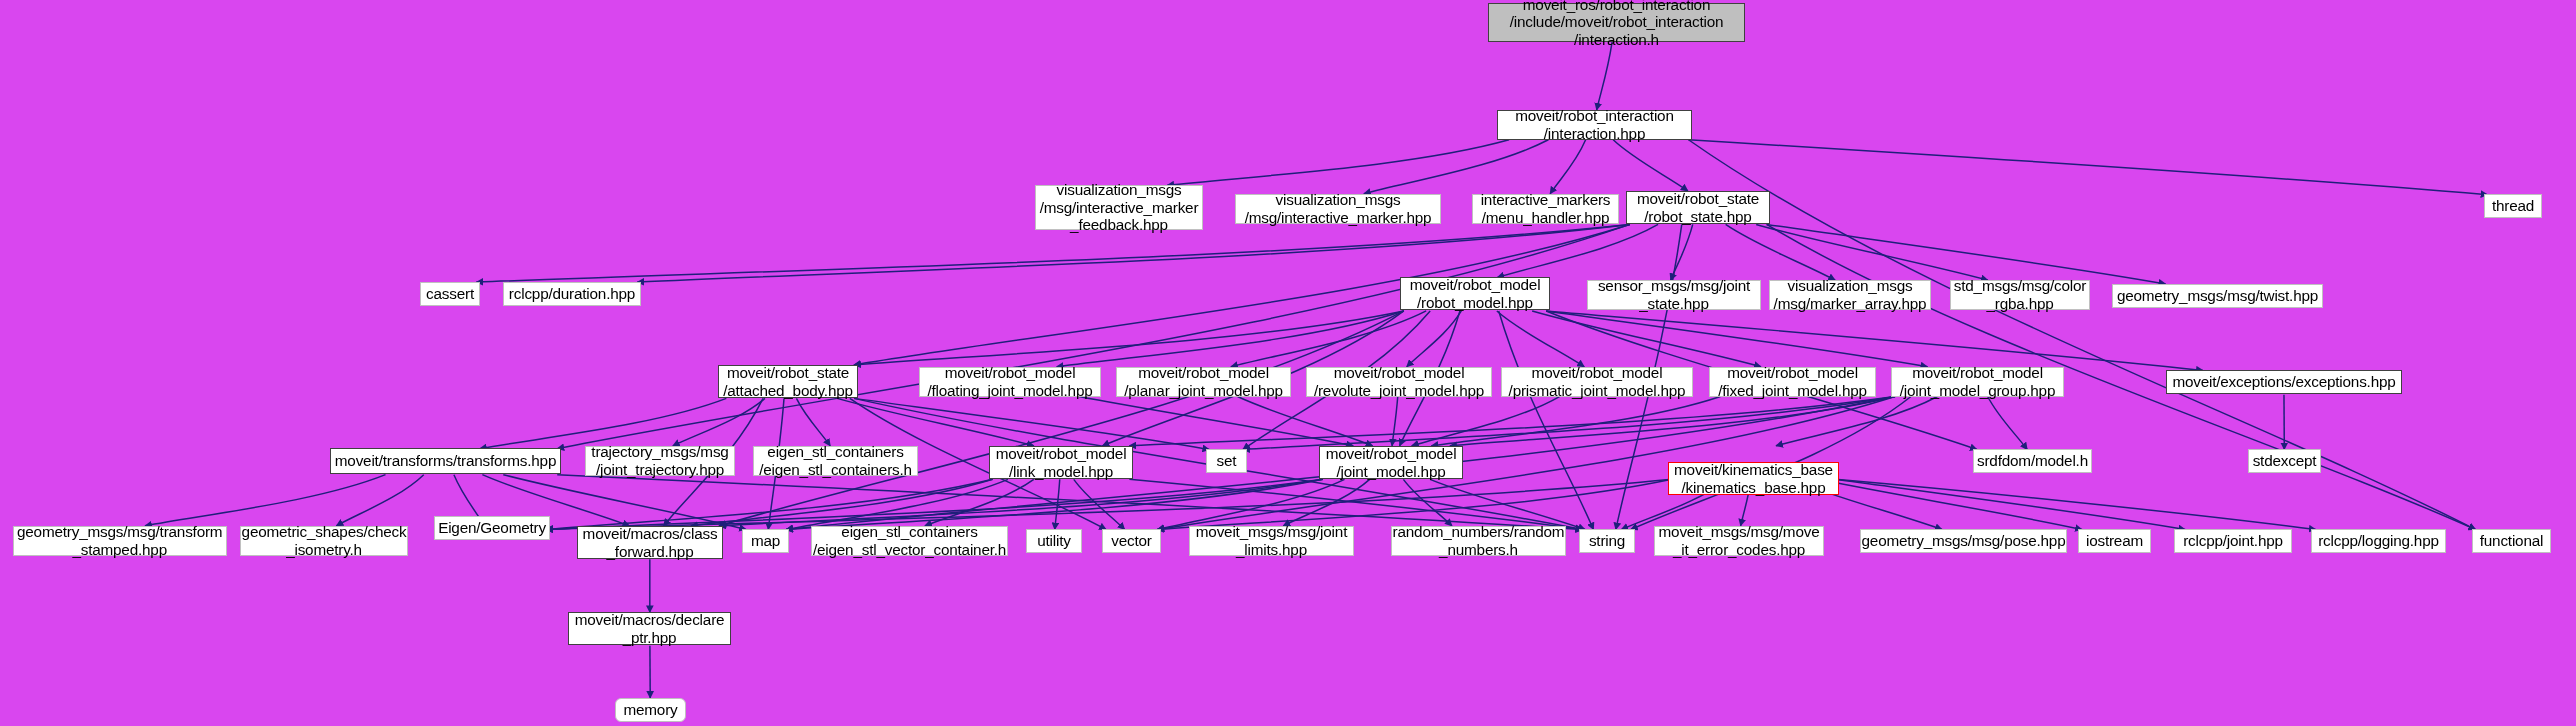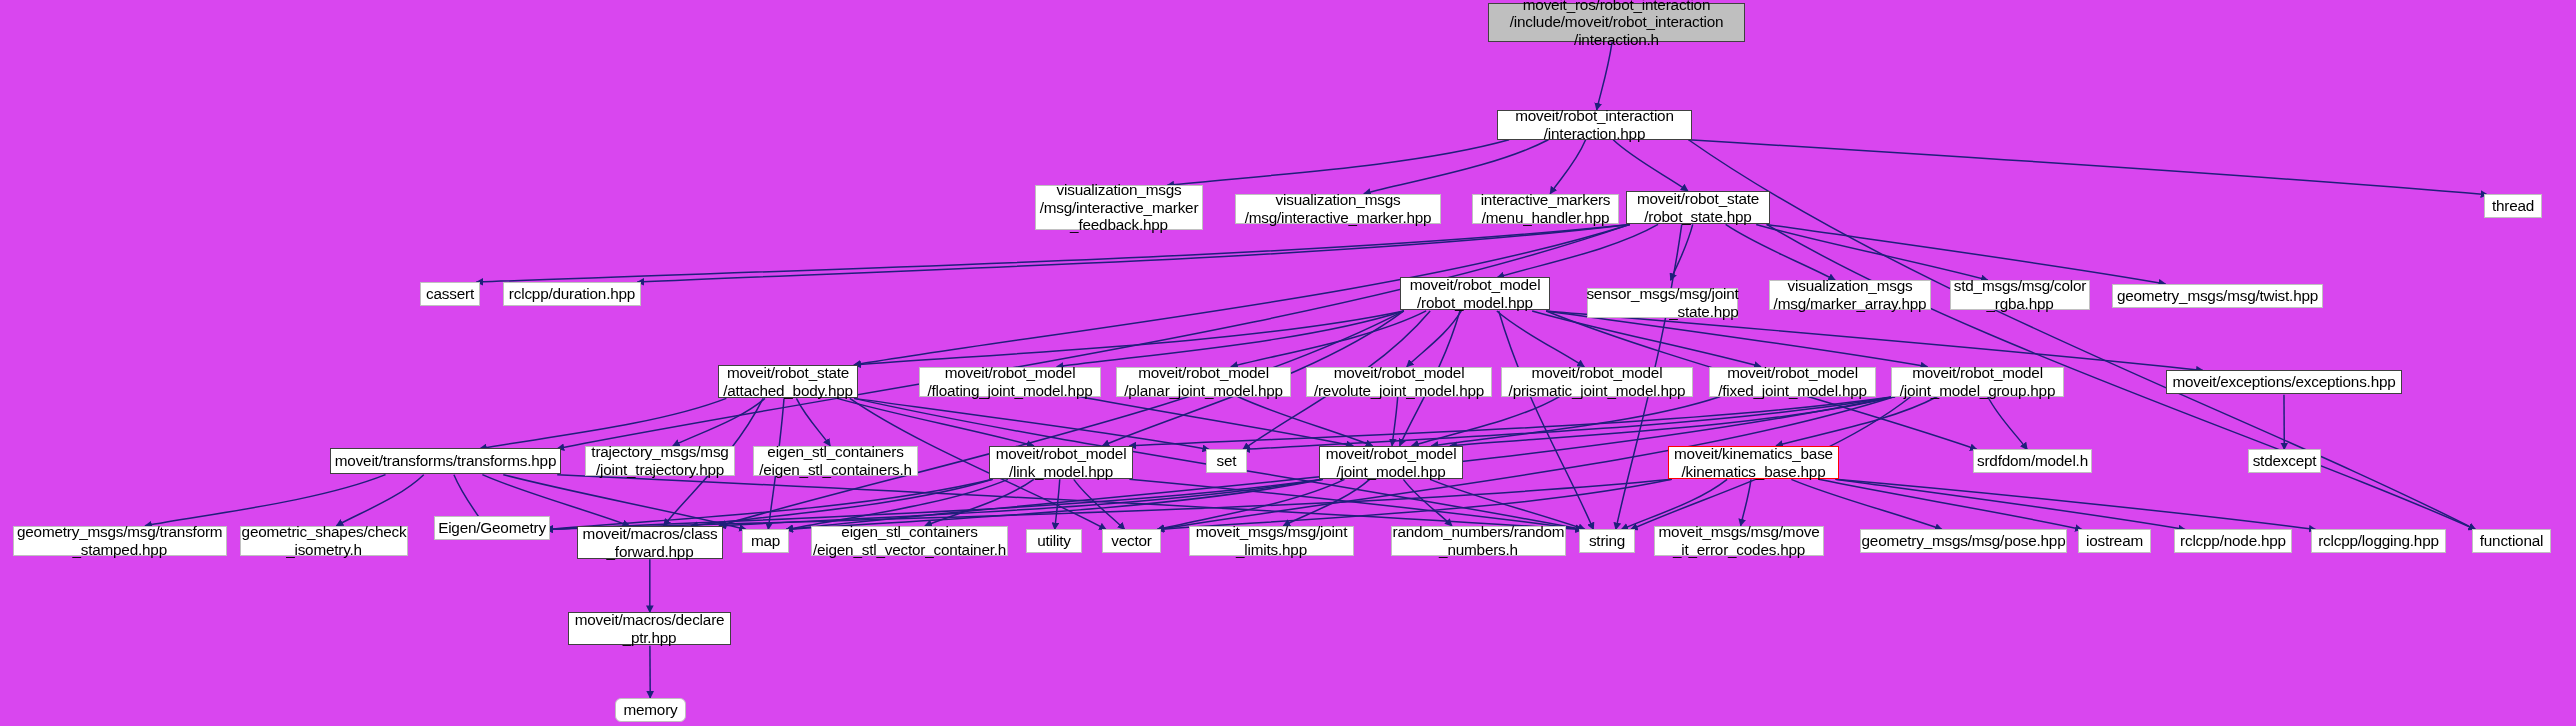--- a/index.html
+++ b/index.html
@@ -42,20 +42,21 @@
   }
   .node.strong {
     border: 1.9px solid #404040;
   }
   .node.root {
     border: 1.9px solid #404040;
     background: #bfbfbf;
   }
   .node.highlight {
     border: 1.9px solid #ff0000;
+    margin-top: 16px;
   }
 </style>
 </head>
 <body>
 
 <div id="graph-root">
   <svg id="edge-layer" viewBox="0 0 2769 781" width="2576" height="727" xmlns="http://www.w3.org/2000/svg">
     <defs>
       <marker id="arrow" viewBox="0 0 10 10" refX="9" refY="5" markerWidth="5.2" markerHeight="5.2" orient="auto-start-reverse">
         <path d="M 0 0 L 10 5 L 0 10 z" fill="#1f1f7a"></path>
@@ -162,21 +163,21 @@
 /msg/interactive_marker.hpp</div>
       <div class="node" style="left: 1472px; top: 194px; width: 147px; height: 30px;">interactive_markers
 /menu_handler.hpp</div>
       <div class="node strong" style="left: 1626px; top: 191px; width: 144px; height: 33px;">moveit/robot_state
 /robot_state.hpp</div>
       <div class="node" style="left: 2484px; top: 194px; width: 58px; height: 24px;">thread</div>
       <div class="node" style="left: 420px; top: 282px; width: 60px; height: 24px;">cassert</div>
       <div class="node" style="left: 503px; top: 282px; width: 138px; height: 24px;">rclcpp/duration.hpp</div>
       <div class="node strong" style="left: 1400px; top: 277px; width: 150px; height: 33px;">moveit/robot_model
 /robot_model.hpp</div>
-      <div class="node" style="left: 1587px; top: 288px; width: 151px; height: 30px; text-align: right;">sensor_msgs/msg/joint
+      <div class="node" style="left: 1587px; top: 280px; width: 174px; height: 30px;">sensor_msgs/msg/joint
 _state.hpp</div>
       <div class="node" style="left: 1769px; top: 280px; width: 162px; height: 30px;">visualization_msgs
 /msg/marker_array.hpp</div>
       <div class="node" style="left: 1950px; top: 280px; width: 140px; height: 30px;">std_msgs/msg/color
 _rgba.hpp</div>
       <div class="node" style="left: 2112px; top: 284px; width: 211px; height: 24px;">geometry_msgs/msg/twist.hpp</div>
       <div class="node strong" style="left: 718px; top: 365px; width: 140px; height: 33px;">moveit/robot_state
 /attached_body.hpp</div>
       <div class="node" style="left: 919px; top: 367px; width: 182px; height: 30px;">moveit/robot_model
 /floating_joint_model.hpp</div>
@@ -219,21 +220,21 @@
       <div class="node" style="left: 1102px; top: 529px; width: 59px; height: 24px;">vector</div>
       <div class="node" style="left: 1189px; top: 526px; width: 165px; height: 30px;">moveit_msgs/msg/joint
 _limits.hpp</div>
       <div class="node" style="left: 1371px; top: 526px; width: 175px; height: 30px; margin-left: 20px;">random_numbers/random
 _numbers.h</div>
       <div class="node" style="left: 1579px; top: 529px; width: 56px; height: 24px;">string</div>
       <div class="node" style="left: 1654px; top: 526px; width: 170px; height: 30px;">moveit_msgs/msg/move
 _it_error_codes.hpp</div>
       <div class="node" style="left: 1860px; top: 529px; width: 207px; height: 24px;">geometry_msgs/msg/pose.hpp</div>
       <div class="node" style="left: 2078px; top: 529px; width: 73px; height: 24px;">iostream</div>
-      <div class="node" style="left: 2174px; top: 529px; width: 118px; height: 24px;">rclcpp/node.hpp</div>
+      <div class="node" style="left: 2174px; top: 529px; width: 118px; height: 24px;">rclcpp/joint.hpp</div>
       <div class="node" style="left: 2311px; top: 529px; width: 135px; height: 24px;">rclcpp/logging.hpp</div>
       <div class="node" style="left: 2472px; top: 529px; width: 79px; height: 24px; text-align: right;">functional</div>
       <div class="node strong" style="left: 568px; top: 612px; width: 163px; height: 33px;">moveit/macros/declare
 _ptr.hpp</div>
       <div class="node" style="left: 615px; top: 698px; width: 71px; height: 24px; border-radius: 6px;">memory</div>
     </div>
 </div>
 
 
 </body></html>

